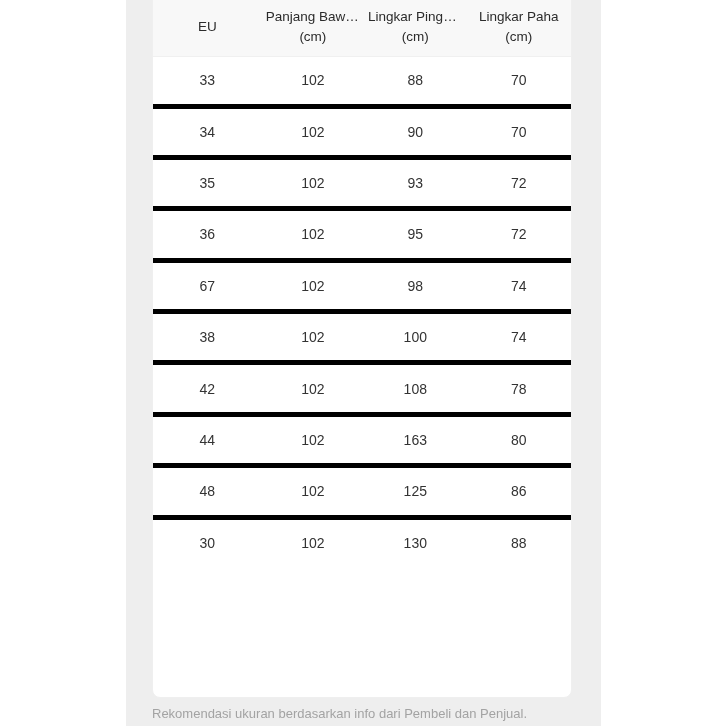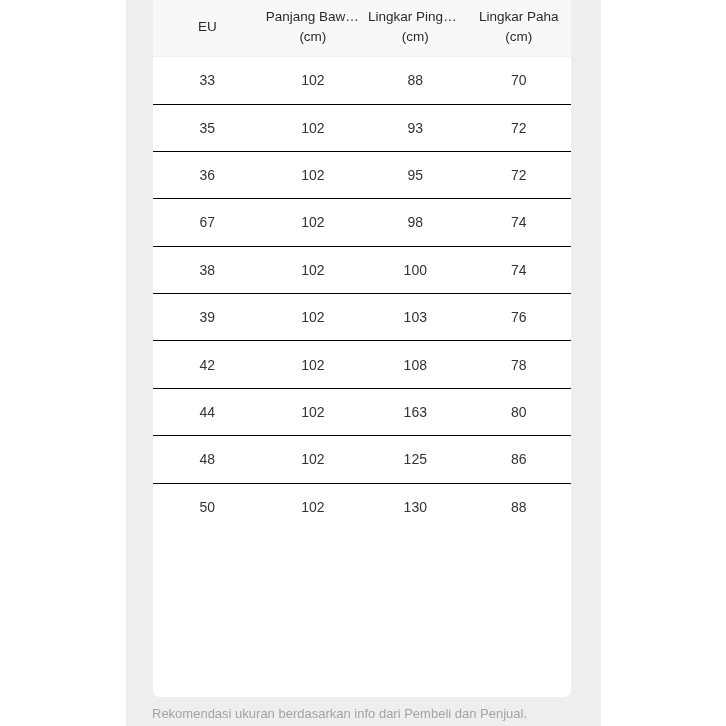--- a/index.html
+++ b/index.html
@@ -83,21 +83,21 @@
     padding: 0;
     height: 46.4px;
     font-size: 14px;
     color: #333333;
     text-align: center;
     vertical-align: middle;
     background: #ffffff;
   }
 
   table.size-table tbody tr:not(:last-child) td {
-    border-bottom: 1px solid #000000;
+    border-bottom: 5px solid #000000;
   }
 
   
   col.c-eu   { width: 26%; }
   col.c-len  { width: 24.5%; }
   col.c-wst  { width: 24.5%; }
   col.c-thg  { width: 25%; }
 
   .footnote {
     position: absolute;
@@ -152,20 +152,26 @@
         </tr>
     </thead>
     <tbody>
         <tr>
           <td>33</td>
           <td>102</td>
           <td>88</td>
           <td>70</td>
         </tr>
         <tr>
+          <td>34</td>
+          <td>102</td>
+          <td>90</td>
+          <td>70</td>
+        </tr>
+        <tr>
           <td>35</td>
           <td>102</td>
           <td>93</td>
           <td>72</td>
         </tr>
         <tr>
           <td>36</td>
           <td>102</td>
           <td>95</td>
           <td>72</td>
@@ -176,45 +182,39 @@
           <td>98</td>
           <td>74</td>
         </tr>
         <tr>
           <td>38</td>
           <td>102</td>
           <td>100</td>
           <td>74</td>
         </tr>
         <tr>
-          <td>39</td>
-          <td>102</td>
-          <td>103</td>
-          <td>76</td>
-        </tr>
-        <tr>
           <td>42</td>
           <td>102</td>
           <td>108</td>
           <td>78</td>
         </tr>
         <tr>
           <td>44</td>
           <td>102</td>
           <td>163</td>
           <td>80</td>
         </tr>
         <tr>
           <td>48</td>
           <td>102</td>
           <td>125</td>
           <td>86</td>
         </tr>
         <tr>
-          <td>50</td>
+          <td>30</td>
           <td>102</td>
           <td>130</td>
           <td>88</td>
         </tr>
       </tbody>
   </table>
 </div>
 
 <div class="footnote">Rekomendasi ukuran berdasarkan info dari Pembeli dan Penjual.</div>
 

